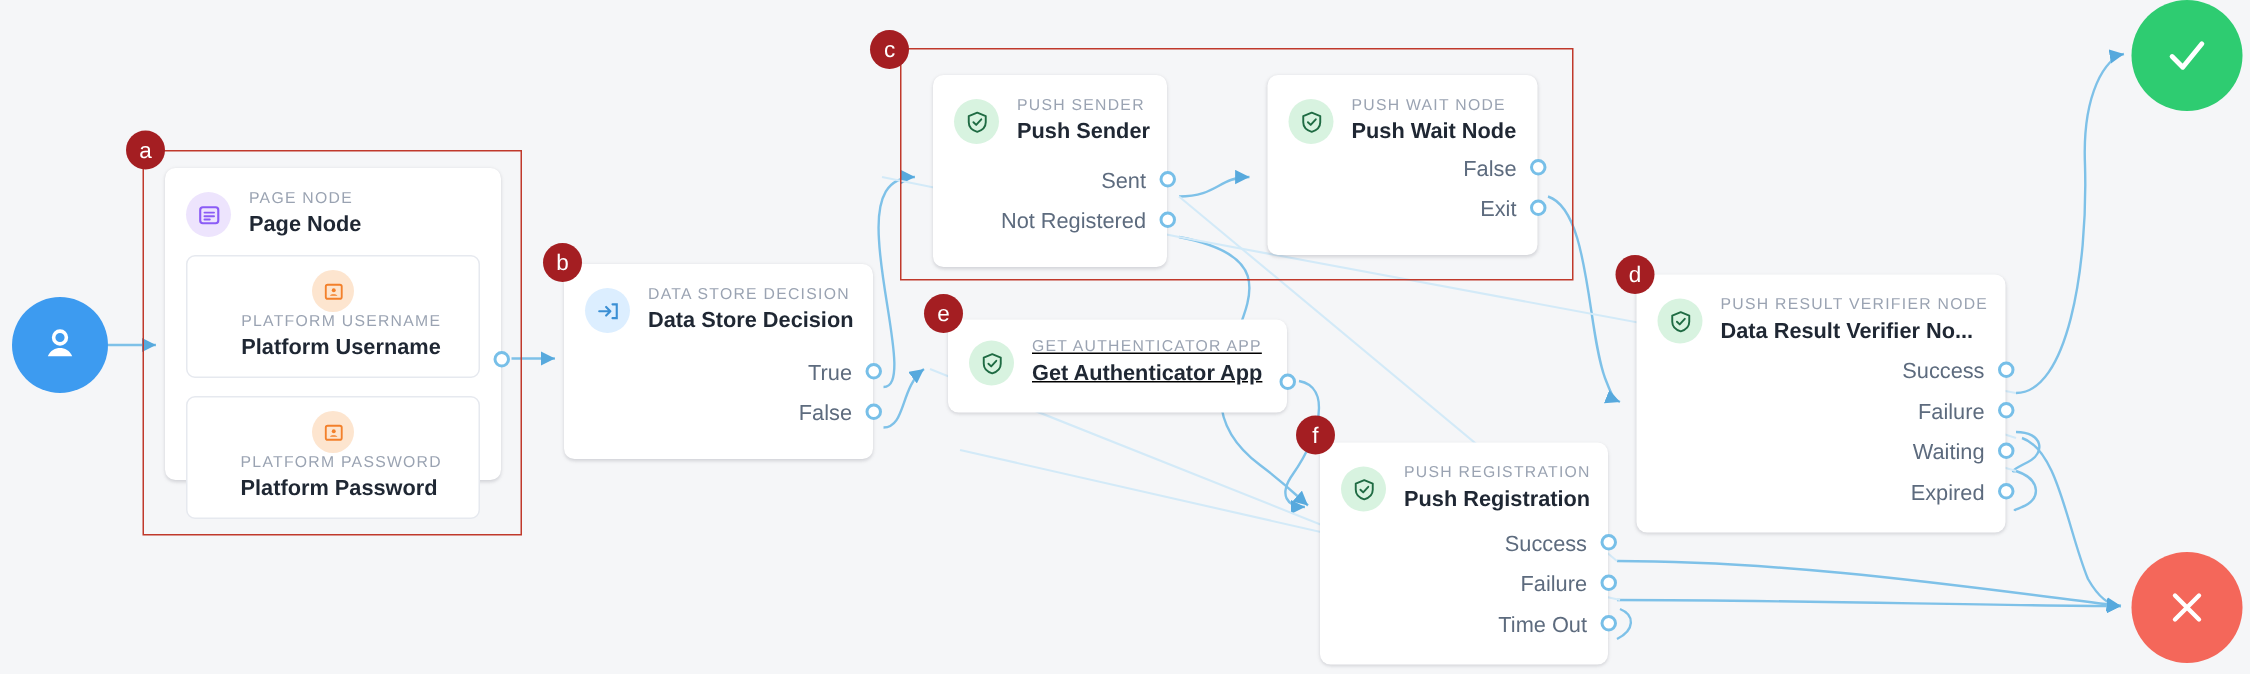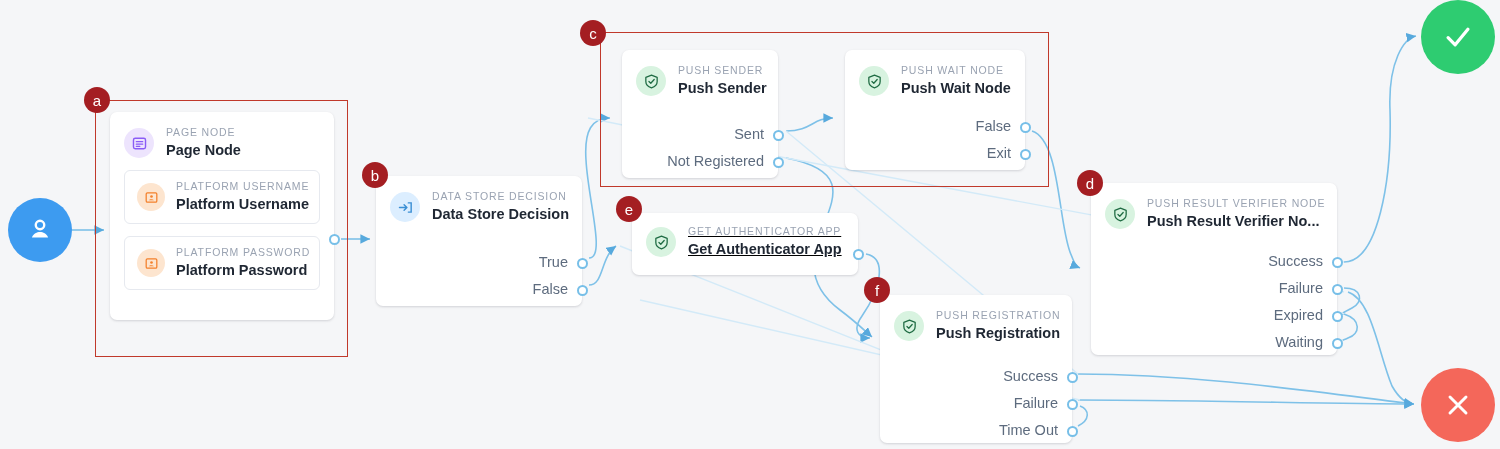--- a/index.html
+++ b/index.html
@@ -37,29 +37,29 @@
   }
   .node-title{
     font-size:14.5px;font-weight:bold;color:#1f2733;line-height:19px;
     margin-top:2px;white-space:nowrap;
   }
 
   
   .field{
     margin:0 14px 12px 14px;
     border:1px solid #e6e9ef;border-radius:6px;background:#fff;
-    display:flex;align-items:center;padding:9px 12px;
+    display:flex;align-items:center;padding:9px 12px;flex-direction:column;
   }
   .field .node-icon{width:28px;height:28px;}
   .field .node-titles{margin-left:11px;}
 
   
   .ports{position:absolute;right:0;bottom:8px;width:100%;}
   .port-row{
-    display:flex;align-items:flex-end;justify-content:flex-end;
+    display:flex;align-items:flex-start;justify-content:flex-end;
     height:27px;padding-right:0px;position:relative;
   }
   .port-label{font-size:14.5px;color:#5d6b7e;line-height:1;padding-right:14px;white-space:nowrap;}
   .port-dot{
     width:11px;height:11px;border-radius:50%;
     border:2px solid #77bfe8;background:#ffffff;box-sizing:border-box;
     position:absolute;right:-6px;
   }
   
   .edge-port{
@@ -292,38 +292,38 @@
   <div class="node" style="left:1091px;top:183px;width:246px;height:172px;">
     <div class="node-head">
       <div class="node-icon" style="background:#d8f3e0;">
         <svg width="17" height="17" viewBox="0 0 24 24">
           <path d="M12 3 L20 6.2 V12 c0 4.6-3.4 7.6-8 9 -4.6-1.4-8-4.4-8-9 V6.2z" fill="none" stroke="#1f6b43" stroke-width="1.8" stroke-linejoin="round"></path>
           <path d="M8.4 12 L11 14.5 L15.8 9.2" fill="none" stroke="#1f6b43" stroke-width="1.8" stroke-linecap="round" stroke-linejoin="round"></path>
         </svg>
       </div>
       <div class="node-titles">
         <div class="node-kicker">PUSH RESULT VERIFIER NODE</div>
-        <div class="node-title">Push Result Verifier No...</div>
+        <div class="node-title">Data Result Verifier No...</div>
       </div>
     </div>
     <div class="ports" style="bottom:6px;">
       <div class="port-row">
         <span class="port-label">Success</span>
         <span class="port-dot"></span>
       </div>
       <div class="port-row">
         <span class="port-label">Failure</span>
         <span class="port-dot"></span>
       </div>
       <div class="port-row">
+        <span class="port-label">Waiting</span>
+        <span class="port-dot"></span>
+      </div>
+      <div class="port-row">
         <span class="port-label">Expired</span>
-        <span class="port-dot"></span>
-      </div>
-      <div class="port-row">
-        <span class="port-label">Waiting</span>
         <span class="port-dot"></span>
       </div>
     </div>
   </div>
 
   <div class="node" style="left:880px;top:295px;width:192px;height:148px;">
     <div class="node-head">
       <div class="node-icon" style="background:#d8f3e0;">
         <svg width="17" height="17" viewBox="0 0 24 24">
           <path d="M12 3 L20 6.2 V12 c0 4.6-3.4 7.6-8 9 -4.6-1.4-8-4.4-8-9 V6.2z" fill="none" stroke="#1f6b43" stroke-width="1.8" stroke-linejoin="round"></path>

